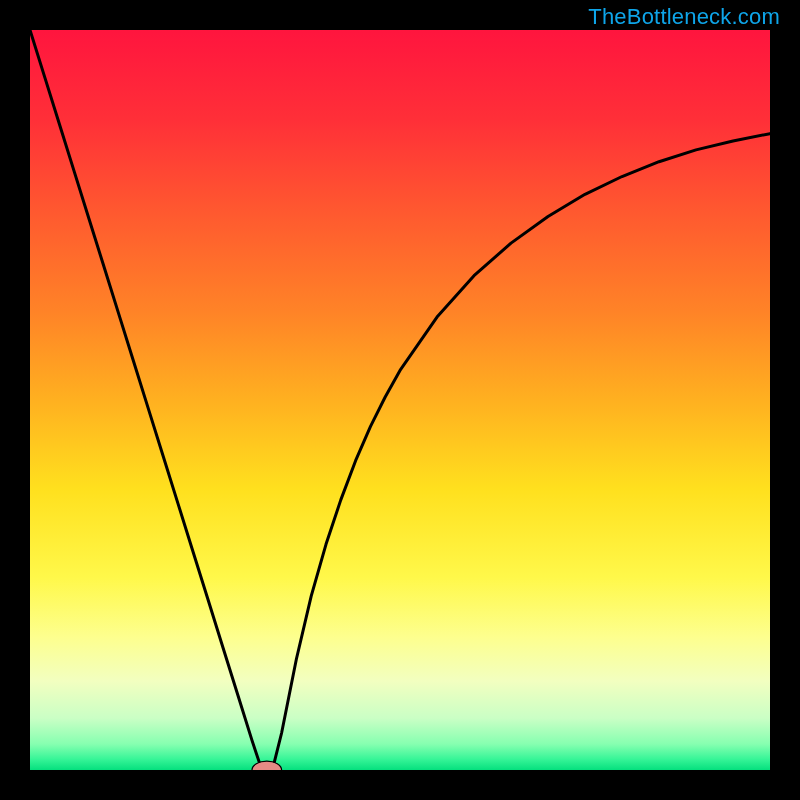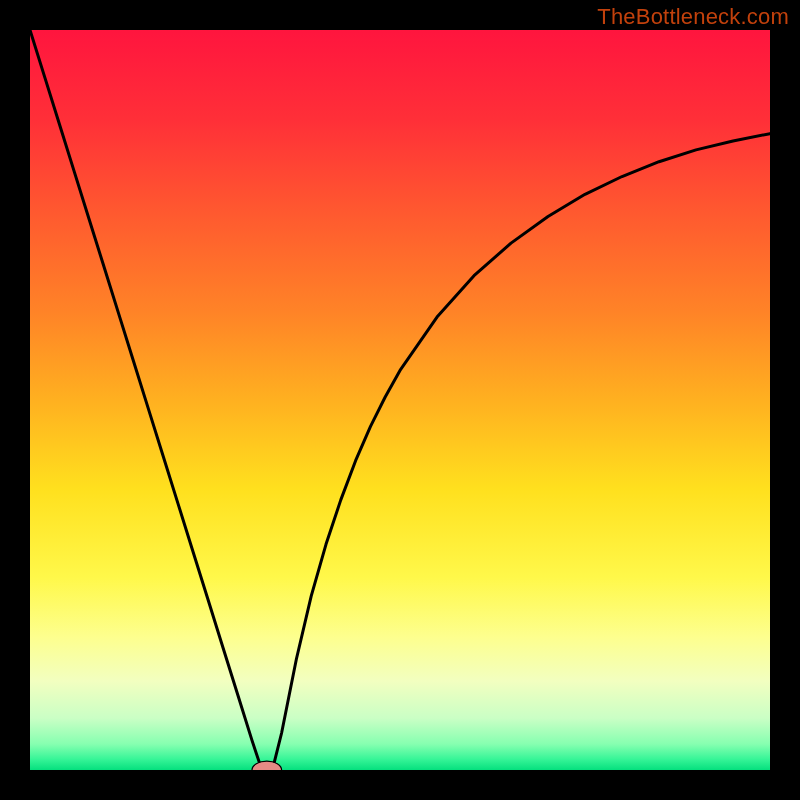--- a/index.html
+++ b/index.html
@@ -19,22 +19,22 @@
   }
   .plot {
     position: absolute;
     left: 30px; top: 30px;
     width: 740px; height: 740px;
     overflow: hidden;
   }
   .watermark {
     position: absolute;
     top: 4px;
-    right: 11px;
-    color: #c2410c;
+    right: 20px;
+    color: #0ea5e9;
     font-size: 22px;
     font-family: Arial, Helvetica, sans-serif;
     letter-spacing: 0.2px;
     user-select: none;
   }
   svg { display: block; }
 </style>
 </head>
 <body>
 

